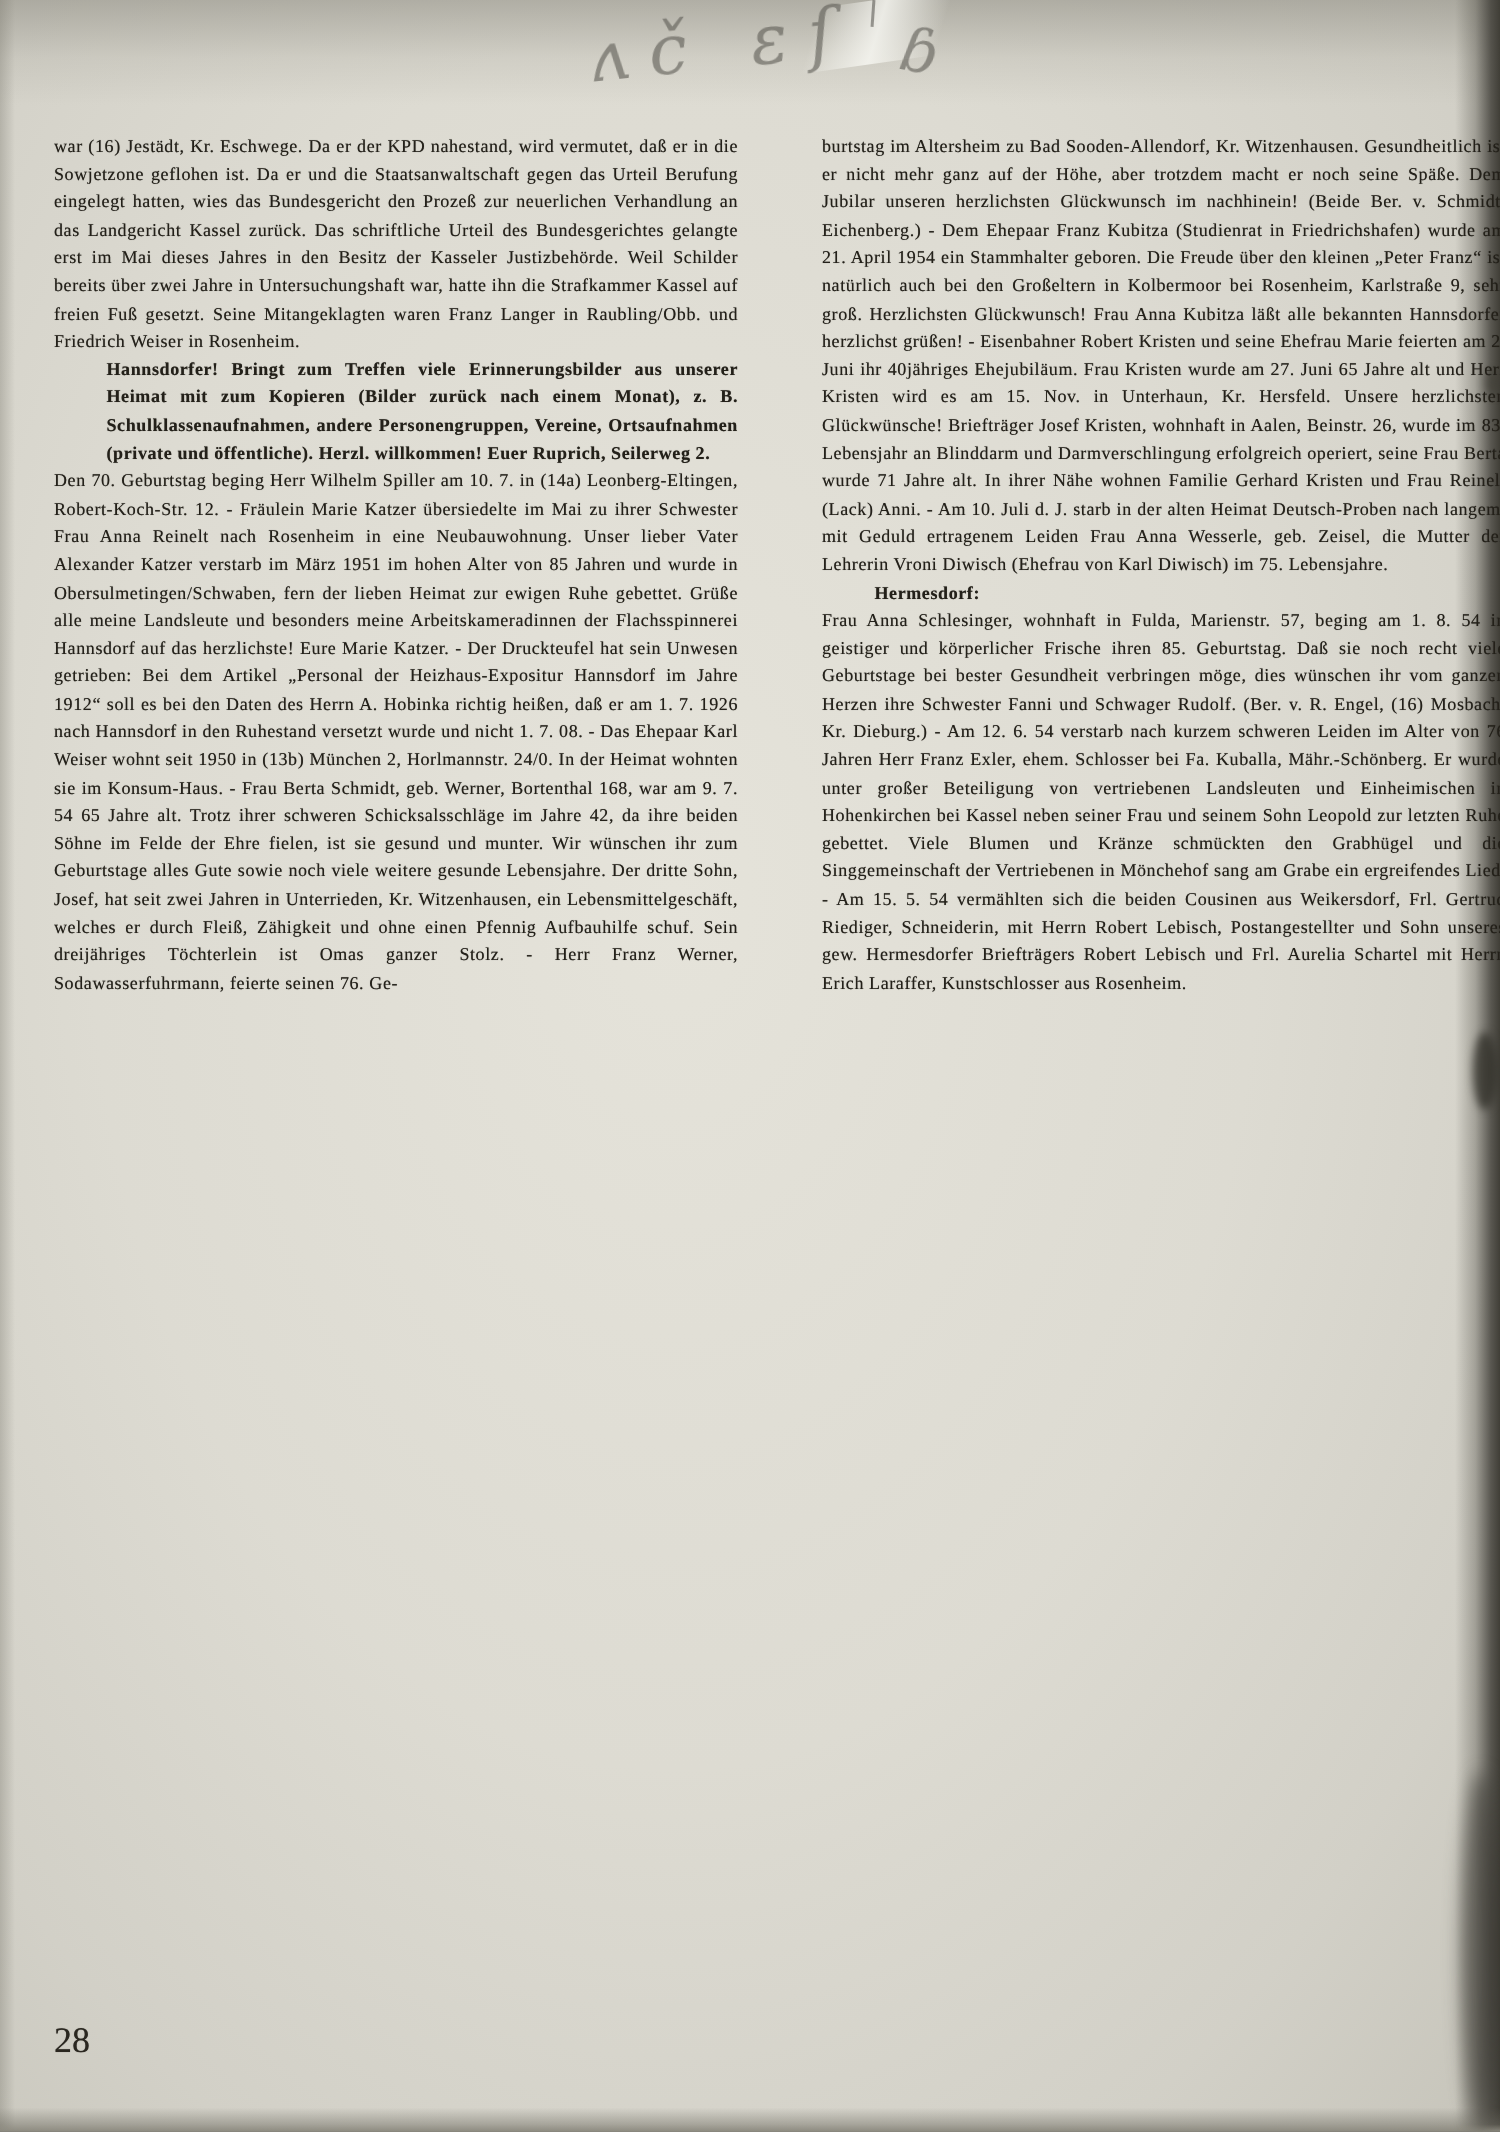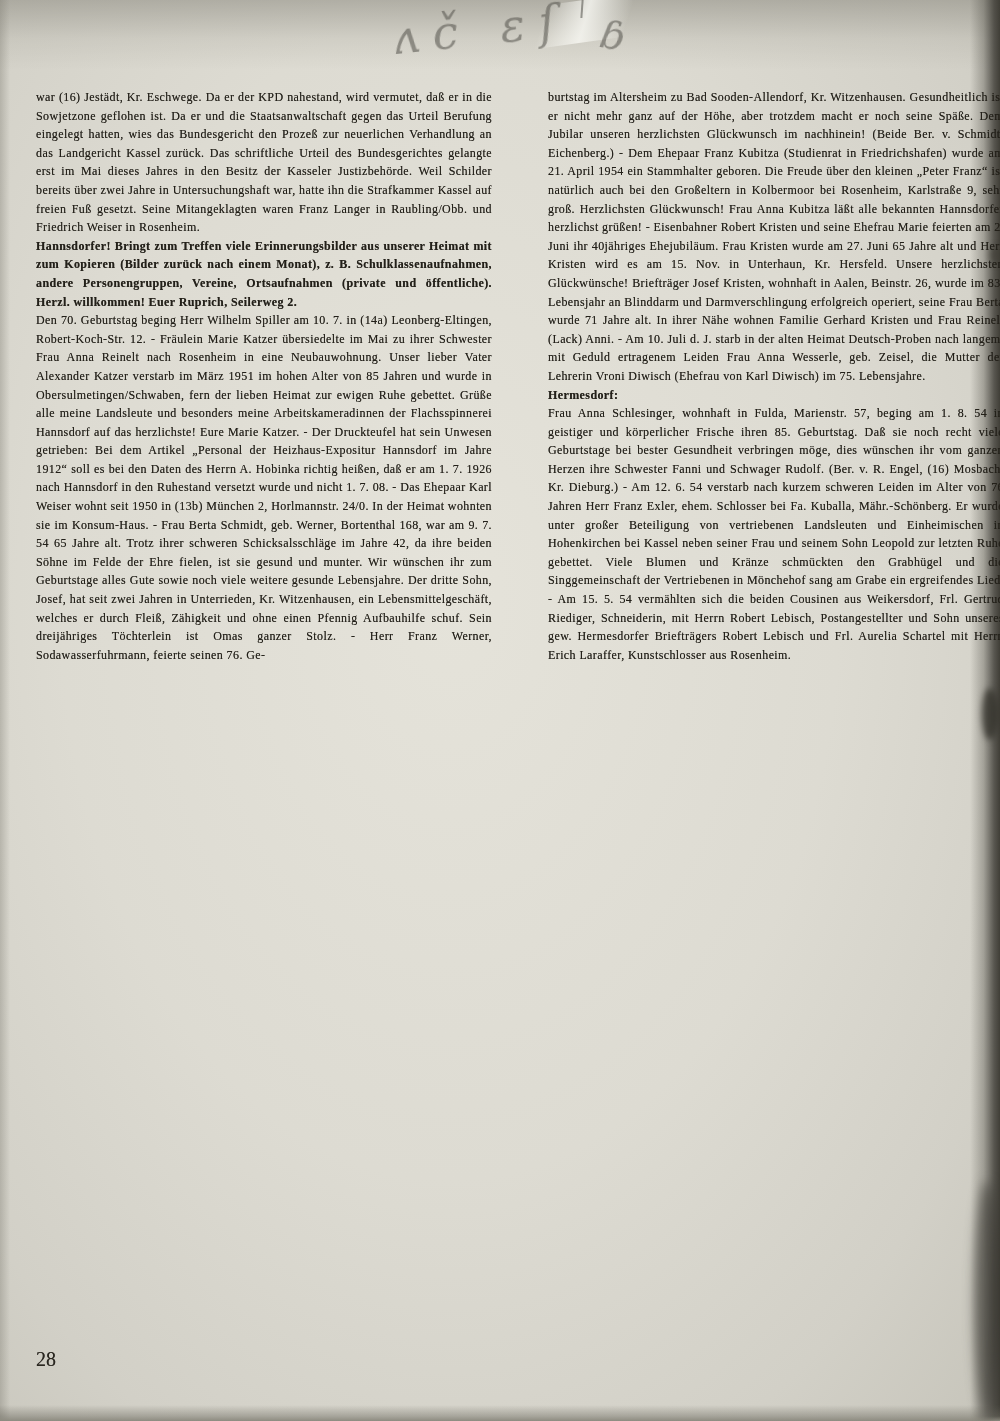--- a/index.html
+++ b/index.html
@@ -84,27 +84,27 @@
     line-height: 18.6px;
     letter-spacing: 0.4px;
     text-align: justify;
     text-shadow: 0 0 0.5px rgba(20,18,14,0.55);
     hyphens: auto;
     -webkit-hyphens: auto;
   }
   .col-left  { left: 36px; }
   .col-right { left: 548px; }
   p.para { margin: 0; padding: 0; }
-  p.bold, p.heading { font-weight: bold; }
+  p.bold, p.heading { font-weight: bold; margin-left: 35px; }
 
   .page-number {
     position: absolute;
     left: 36px;
     top: 1348px;
-    font-size: 20px;
+    font-size: 24px;
     color: #2a2720;
     text-shadow: 0 0 0.5px rgba(20,18,14,0.55);
   }
 </style>
 </head>
 <body>
 
 <div class="page">
 
   <div class="edge edge-top"></div>

